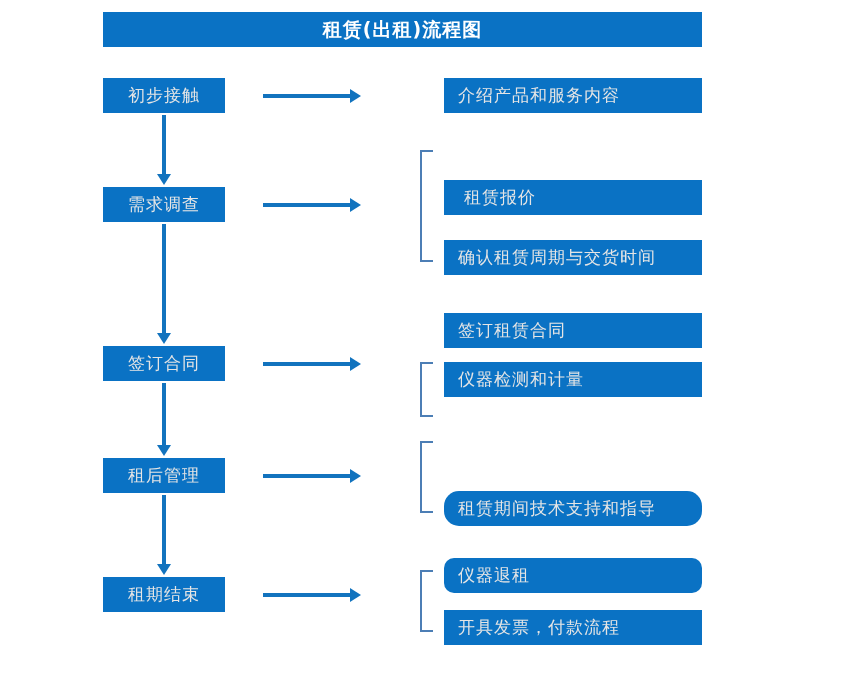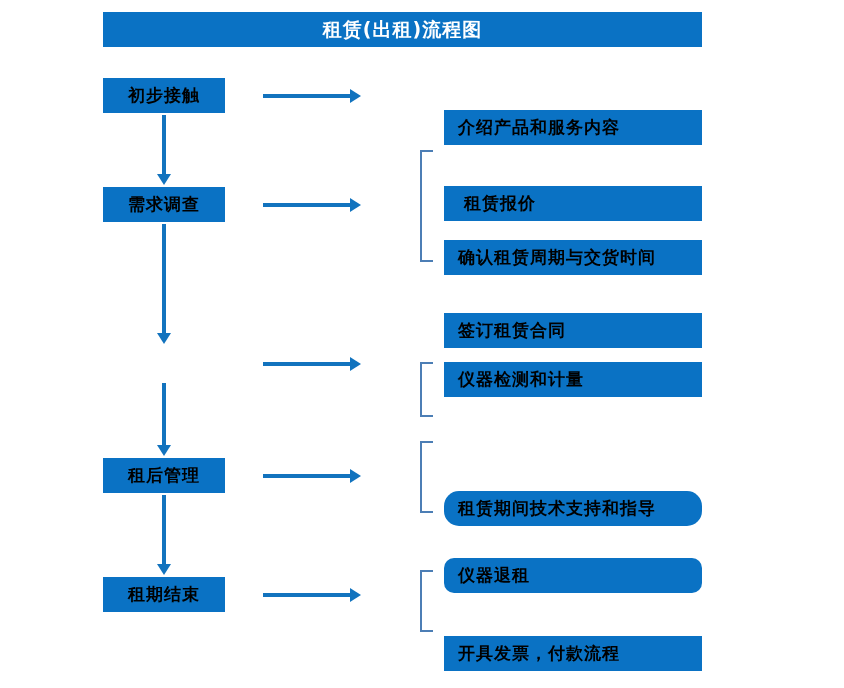--- a/index.html
+++ b/index.html
@@ -30,22 +30,22 @@
     display: flex;
     align-items: center;
     justify-content: center;
     letter-spacing: 1px;
   }
 
   
   .box {
     position: absolute;
     background: #0A72C4;
-    color: #000000;
-    font-weight: bold;
+    color: #e5e5e5;
+    font-weight: normal;
     display: flex;
     align-items: center;
     box-sizing: border-box;
   }
   .stage-box {
     left: 103px;
     width: 122px;
     height: 35px;
     justify-content: center;
     font-size: 17px;
@@ -125,20 +125,21 @@
 <body>
 
 <div id="canvas">
 
   <div class="title-bar">租赁(出租)流程图</div>
 
   <div class="box stage-box" style="top:78px;">初步接触</div>
 
   <div class="box stage-box" style="top:187px;">需求调查</div>
 
+  <div class="box stage-box" style="top:346px;">签订合同</div>
 
   <div class="box stage-box" style="top:458px;">租后管理</div>
 
   <div class="box stage-box" style="top:577px;">租期结束</div>
 
   <div class="v-arrow" style="left:157px; top:115px; height:70px;">
     <div class="shaft" style="height:59px;"></div>
     <div class="head"></div>
   </div>
 
@@ -183,31 +184,31 @@
   </div>
 
   <div class="bracket" style="top:150px; height:112px;"></div>
 
   <div class="bracket" style="top:362px; height:55px;"></div>
 
   <div class="bracket" style="top:441px; height:72px;"></div>
 
   <div class="bracket" style="top:570px; height:62px;"></div>
 
-  <div class="box detail-box" style="top:78px;margin-top:32px;">介绍产品和服务内容</div>
-
-
-  <div class="box detail-box" style="top:186px;padding-left:20px;">租赁报价</div>
+  <div class="box detail-box" style="top:78px;">介绍产品和服务内容</div>
+
+
+  <div class="box detail-box" style="top:180px;padding-left:20px;">租赁报价</div>
 
   <div class="box detail-box" style="top:240px;">确认租赁周期与交货时间</div>
 
   <div class="box detail-box" style="top:313px;">签订租赁合同</div>
 
   <div class="box detail-box" style="top:362px;">仪器检测和计量</div>
 
 
   <div class="box detail-box" style="top:491px;border-radius:15px;">租赁期间技术支持和指导</div>
 
   <div class="box detail-box" style="top:558px;border-radius:10px;">仪器退租</div>
 
-  <div class="box detail-box" style="top:636px;">开具发票，付款流程</div>
+  <div class="box detail-box" style="top:610px;">开具发票，付款流程</div>
 
 </div>
 
 </body></html>

